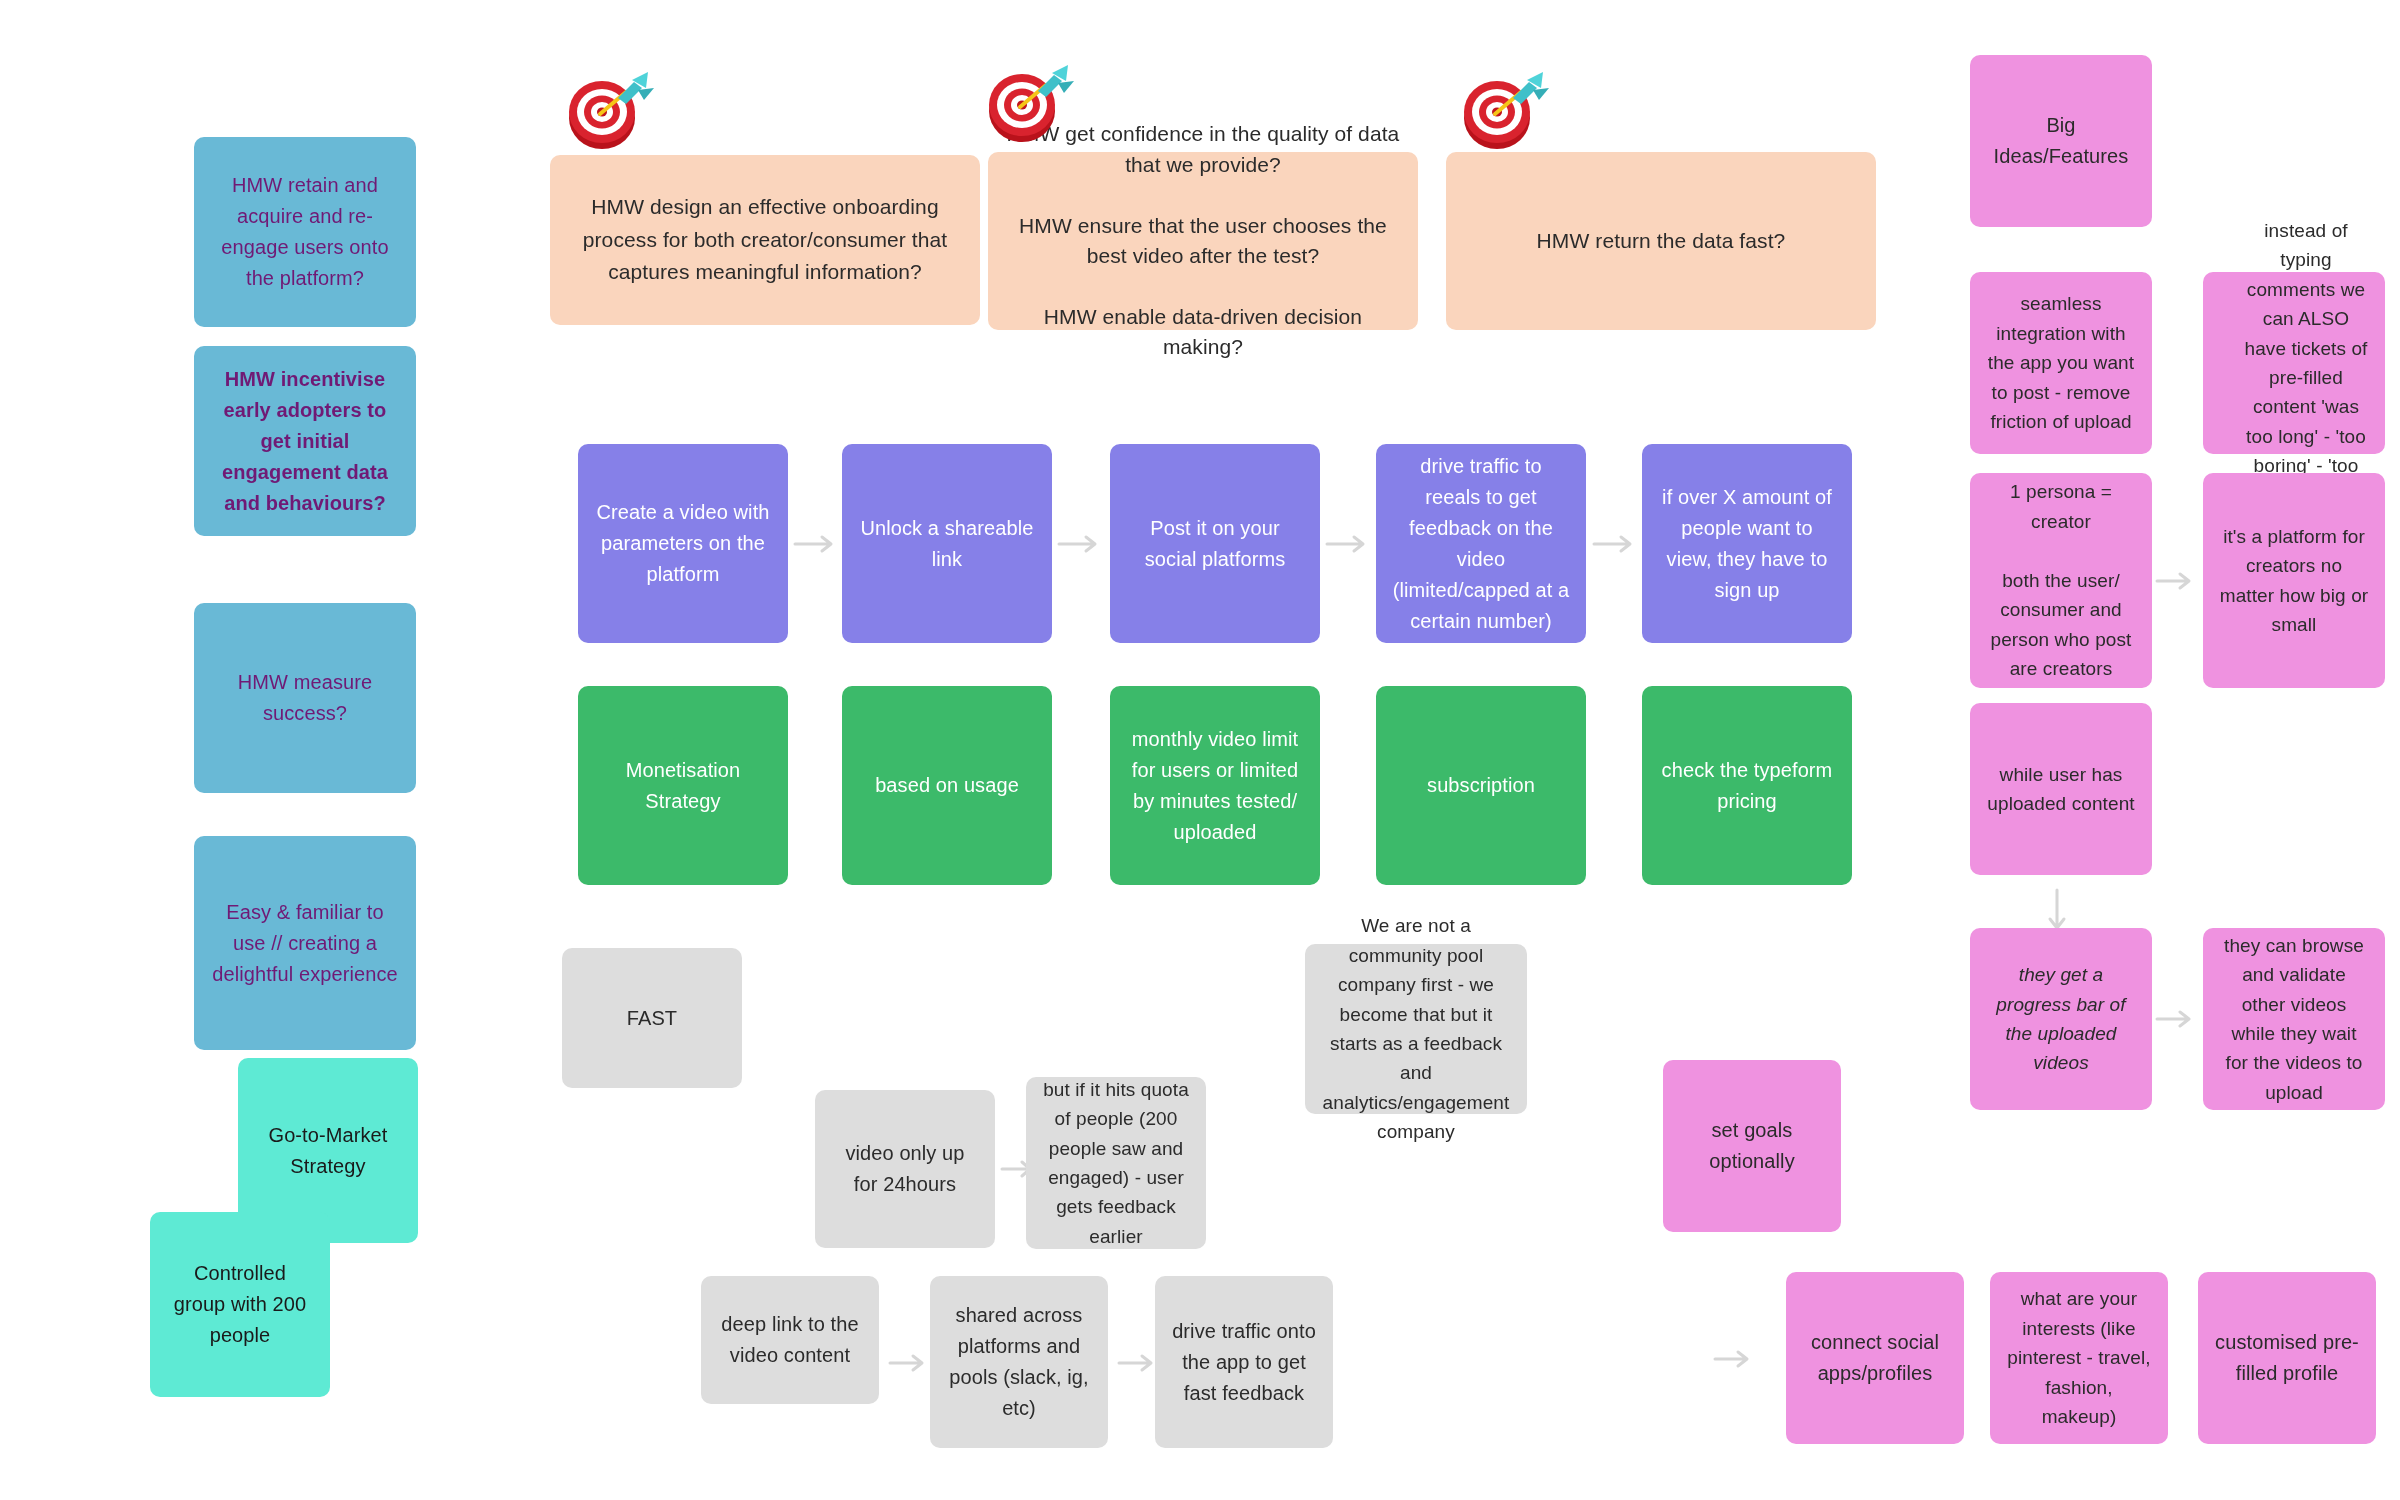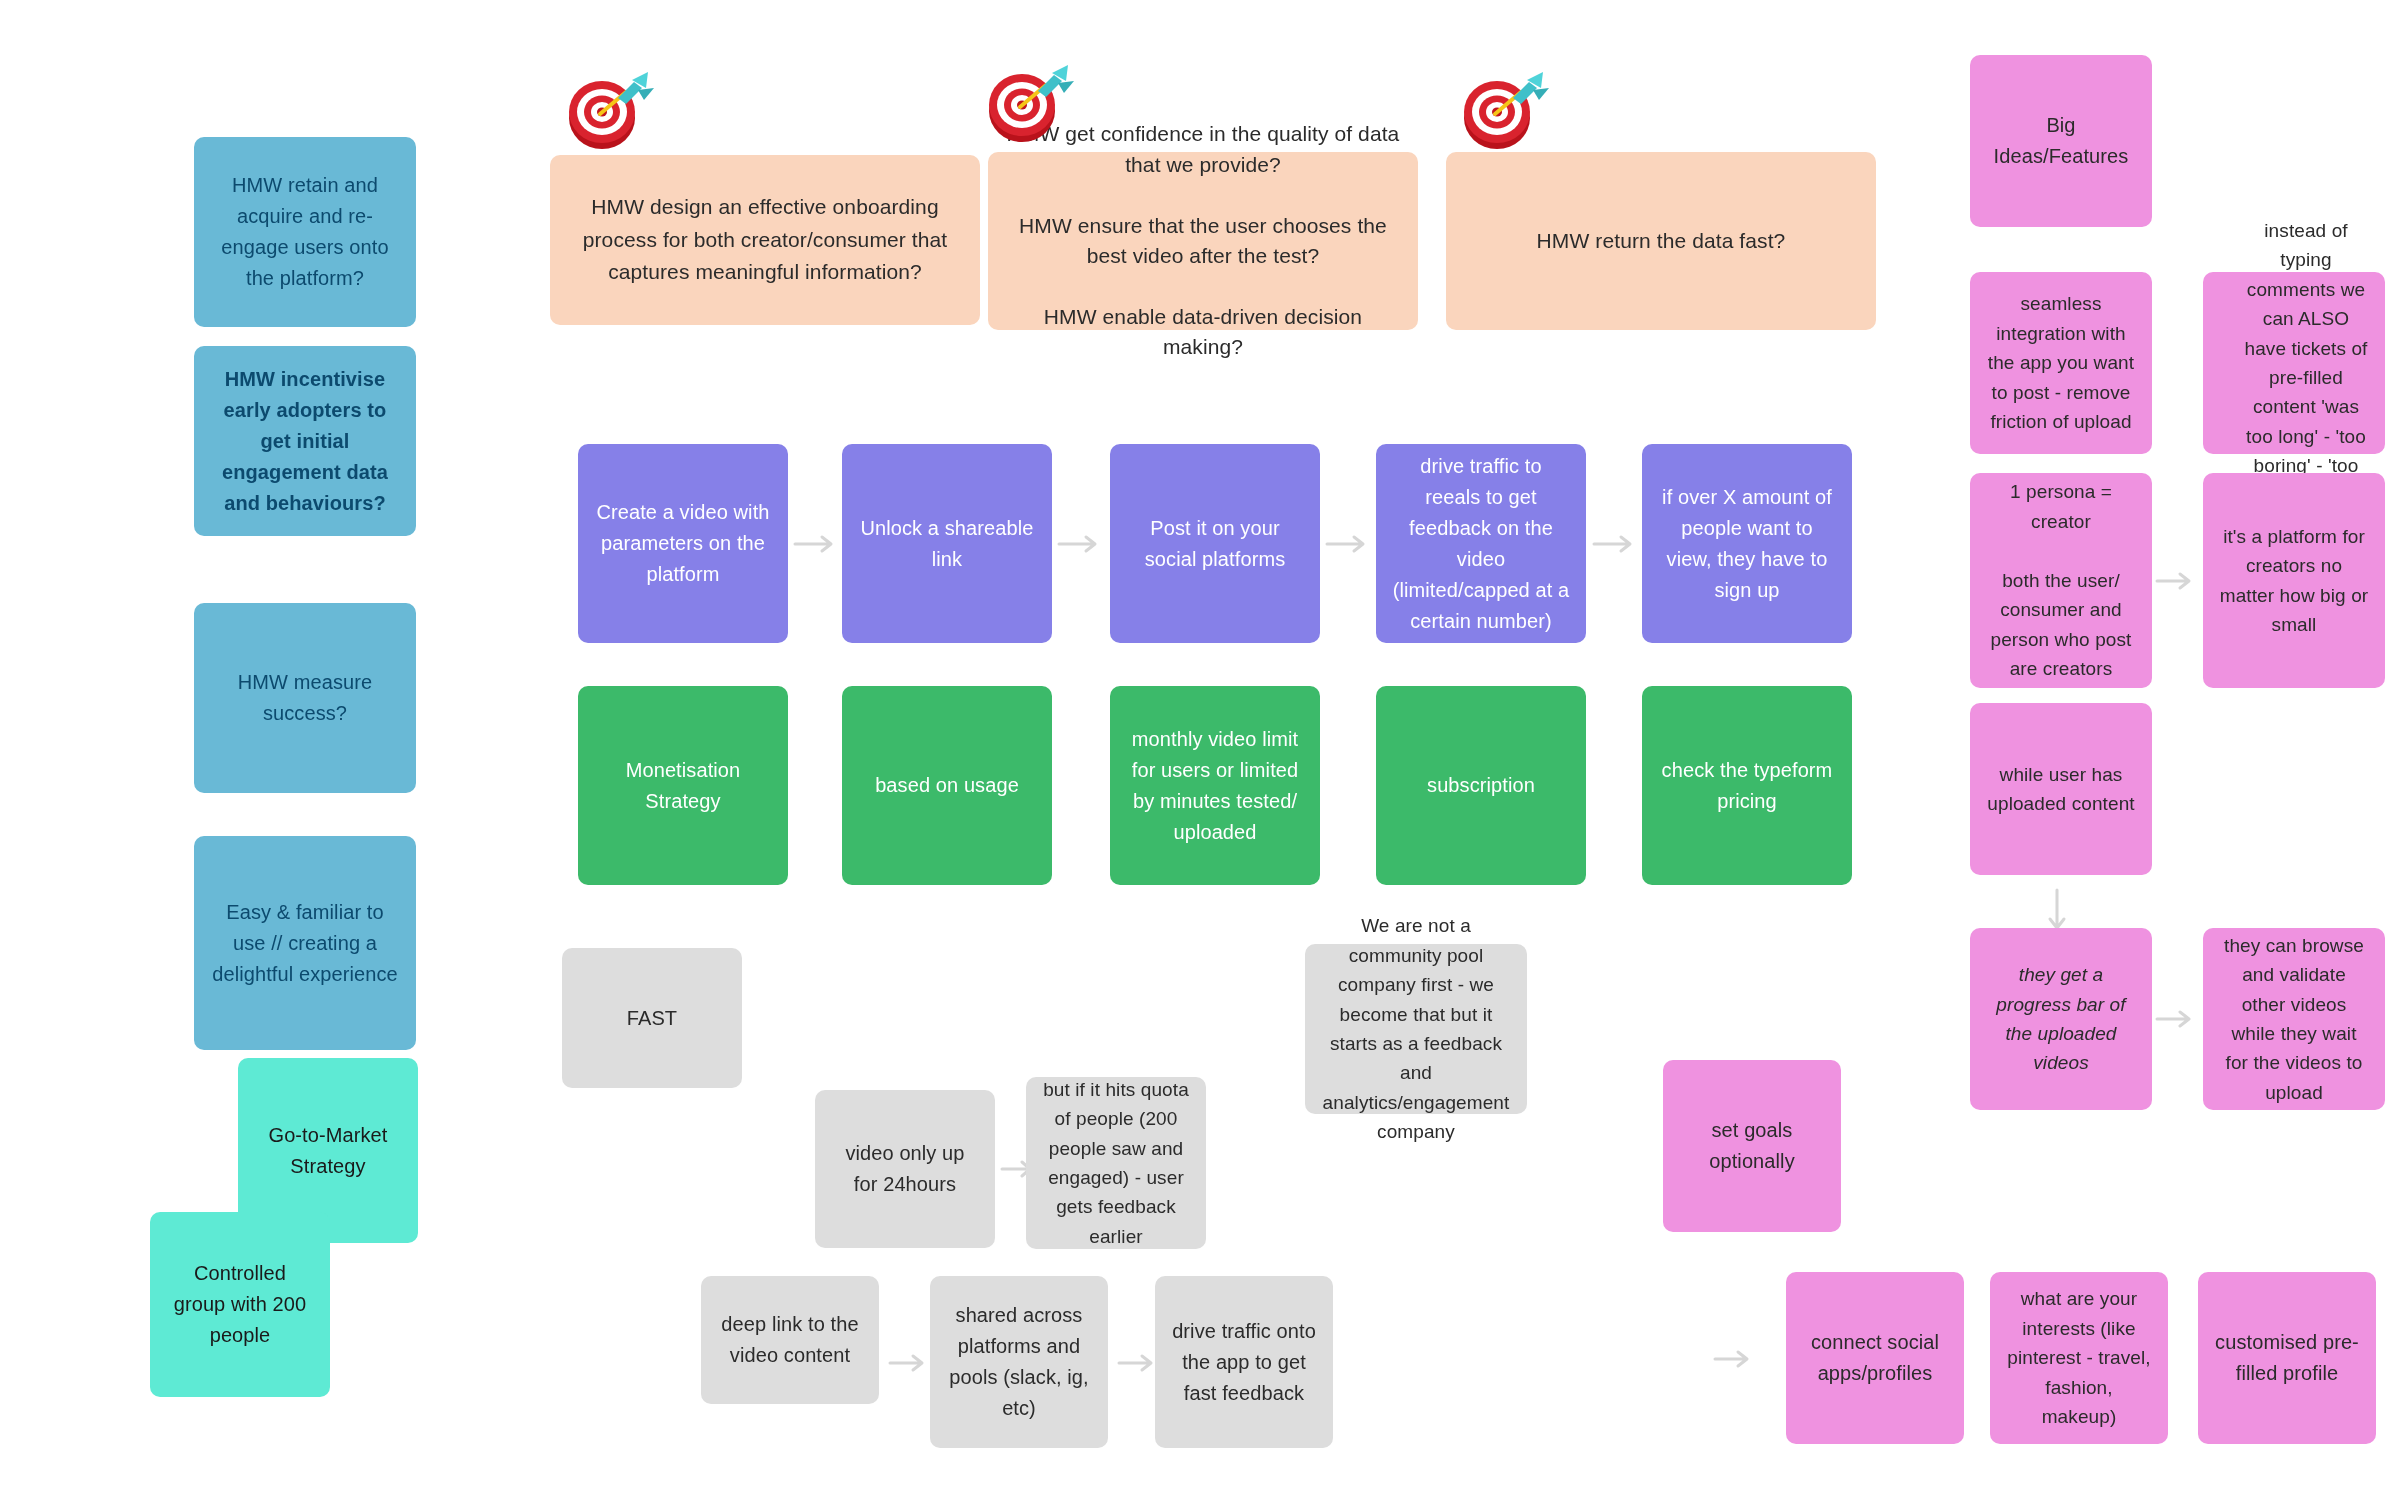--- a/index.html
+++ b/index.html
@@ -24,21 +24,21 @@
     display: flex;
     align-items: center;
     justify-content: center;
     text-align: center;
     padding: 10px 16px;
     line-height: 1.55;
     white-space: pre-line;
     font-size: 20px;
     letter-spacing: 0.1px;
   }
-  .c-blue   { background: #69b9d6; color: #0c4a6e; }
+  .c-blue   { background: #69b9d6; color: #701a75; }
   .c-green  { background: #3cba6a; color: #ffffff; }
   .c-mint   { background: #5eead4; color: #1a1a1a; }
   .c-purple { background: #8680e8; color: #ffffff; }
   .c-orange { background: #fad5bd; color: #2b2b2b; }
   .c-gray   { background: #dddddd; color: #2b2b2b; }
   .c-pink   { background: #ef92e0; color: #2b2b2b; }
 
   .arrow {
     position: absolute;
     pointer-events: none;

